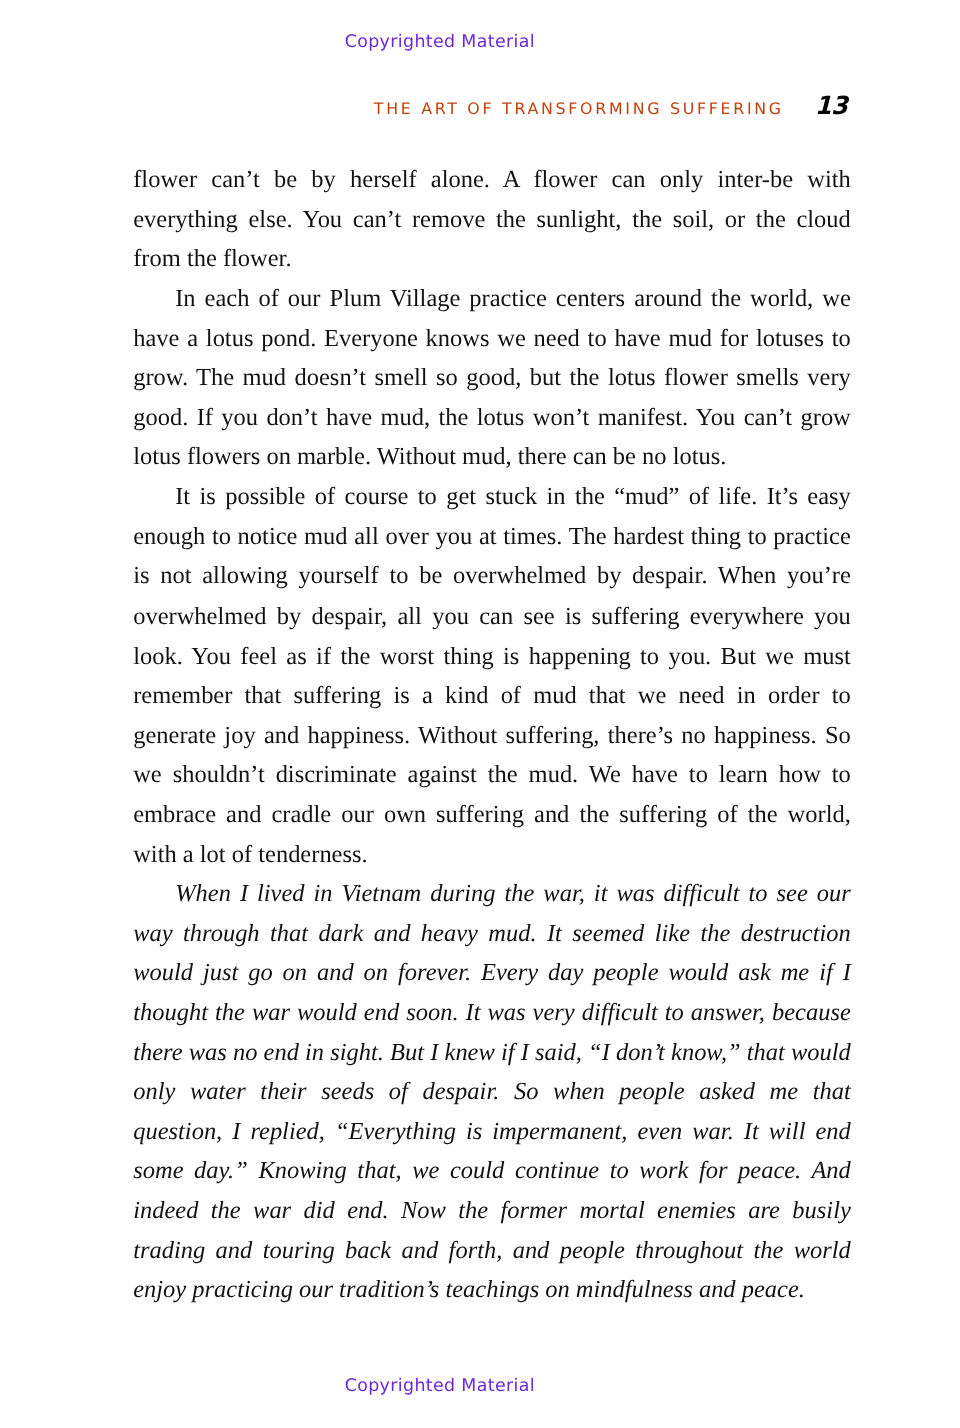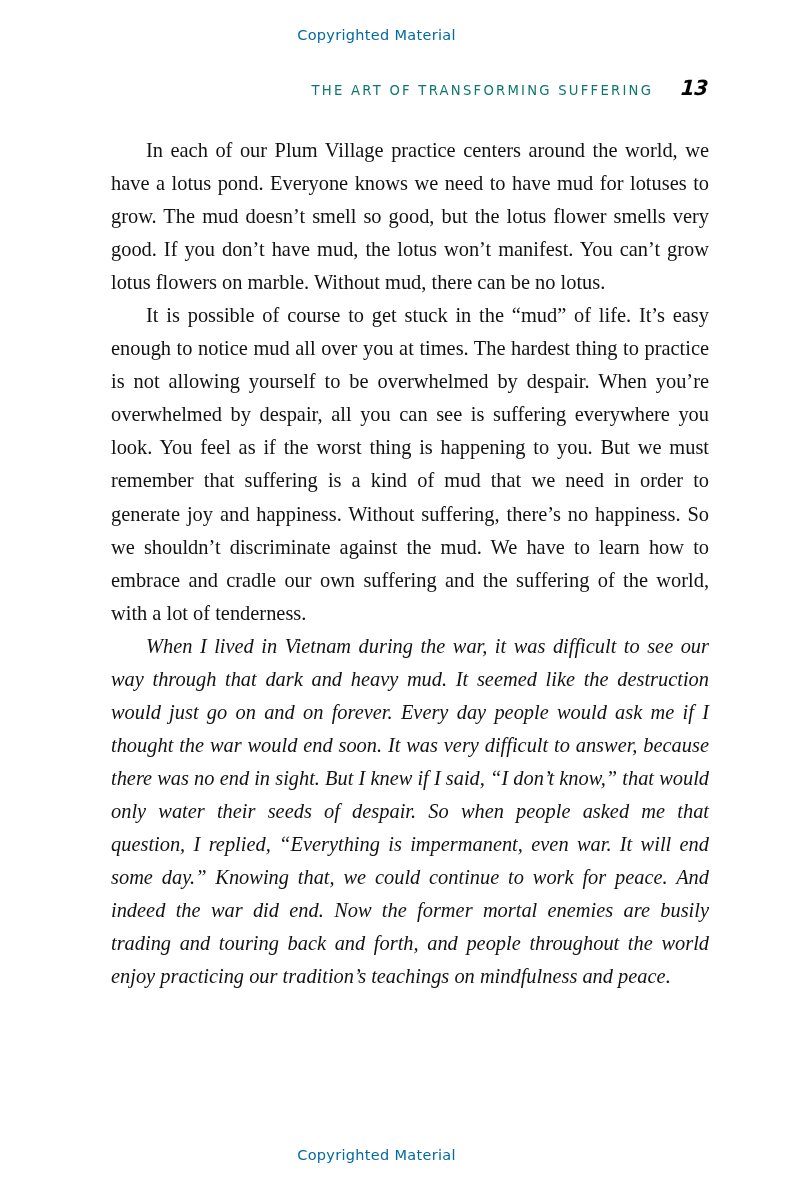--- a/index.html
+++ b/index.html
@@ -18,48 +18,48 @@
 
   .page {
     position: absolute;
     inset: 0;
     background: #ffffff;
   }
 
   
   .watermark {
     position: absolute;
-    left: 10px;
+    left: 0;
     width: 733px;
     text-align: center;
     font-family: "DejaVu Sans", "Liberation Sans", sans-serif;
     font-size: 14.5px;
     letter-spacing: 0.3px;
-    color: #0369a1;
+    color: #6d28d9;
     white-space: nowrap;
   }
   .watermark-top { top: 27px; }
   .watermark-bottom { top: 1147px; }
 
   
   .running-head {
     position: absolute;
     top: 78px;
     left: 111px;
     width: 597px;
     height: 24px;
     display: flex;
     align-items: baseline;
     justify-content: flex-end;
   }
   .running-head-title {
     font-family: "DejaVu Sans", "Liberation Sans", sans-serif;
     font-size: 13.2px;
     letter-spacing: 2.25px;
-    color: #0f766e;
+    color: #c2410c;
     white-space: nowrap;
     line-height: 1;
   }
   .running-head-folio {
     font-family: "DejaVu Sans", "Liberation Sans", sans-serif;
     font-size: 20px;
     font-weight: bold;
     font-style: italic;
     color: #000000;
     margin-left: 28px;
@@ -97,20 +97,21 @@
 <div class="page">
 
   <div class="watermark watermark-top">Copyrighted Material</div>
 
   <div class="running-head">
     <span class="running-head-title">THE ART OF TRANSFORMING SUFFERING</span>
     <span class="running-head-folio">13</span>
   </div>
 
   <div class="body-block">
+    <p class="body-paragraph first">flower can’t be by herself alone. A flower can only inter-be with everything else. You can’t remove the sunlight, the soil, or the cloud from the flower.</p>
     <p class="body-paragraph">In each of our Plum Village practice centers around the world, we have a lotus pond. Everyone knows we need to have mud for lotuses to grow. The mud doesn’t smell so good, but the lotus flower smells very good. If you don’t have mud, the lotus won’t manifest. You can’t grow lotus flowers on marble. Without mud, there can be no lotus.</p>
     <p class="body-paragraph">It is possible of course to get stuck in the “mud” of life. It’s easy enough to notice mud all over you at times. The hardest thing to practice is not allowing yourself to be overwhelmed by despair. When you’re overwhelmed by despair, all you can see is suffering everywhere you look. You feel as if the worst thing is happening to you. But we must remember that suffering is a kind of mud that we need in order to generate joy and happiness. Without suffering, there’s no happiness. So we shouldn’t discriminate against the mud. We have to learn how to embrace and cradle our own suffering and the suffering of the world, with a lot of tenderness.</p>
     <p class="body-paragraph">When I lived in Vietnam during the war, it was difficult to see our way through that dark and heavy mud. It seemed like the destruction would just go on and on forever. Every day people would ask me if I thought the war would end soon. It was very difficult to answer, because there was no end in sight. But I knew if I said, “I don’t know,” that would only water their seeds of despair. So when people asked me that question, I replied, “Everything is impermanent, even war. It will end some day.” Knowing that, we could continue to work for peace. And indeed the war did end. Now the former mortal enemies are busily trading and touring back and forth, and people throughout the world enjoy practicing our tradition’s teachings on mindfulness and peace.</p>
   </div>
 
   <div class="watermark watermark-bottom">Copyrighted Material</div>
 
 </div>
 
 </body></html>

